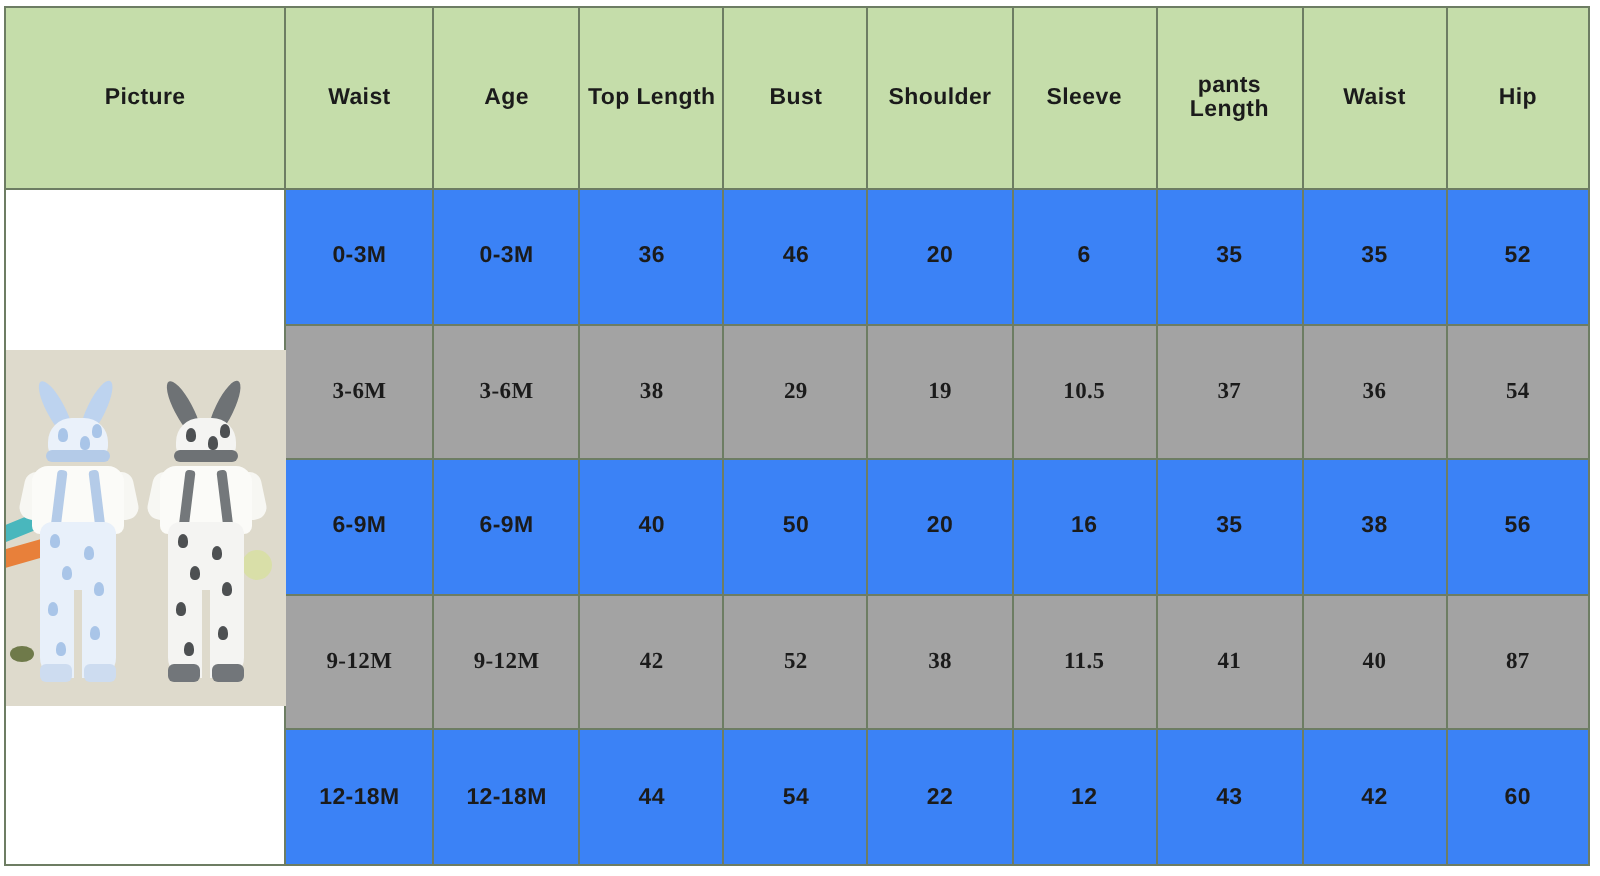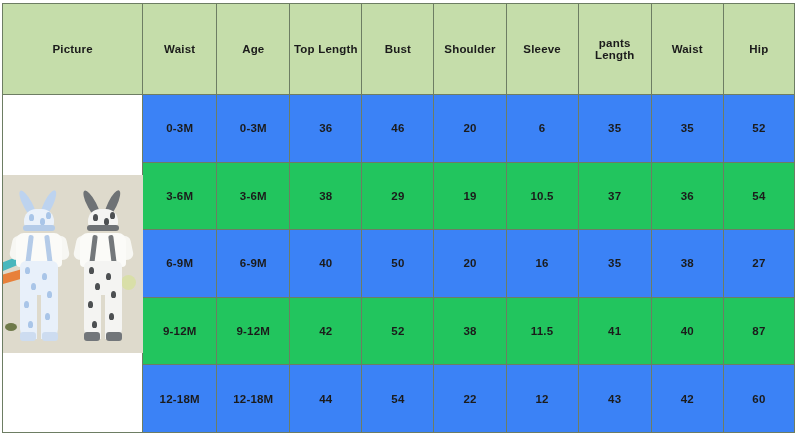--- a/index.html
+++ b/index.html
@@ -40,21 +40,22 @@
     padding: 0;
   }
   table.size-chart thead th {
     background: #c5ddaa;
     height: 90px;
   }
   tr.row-light td {
     background: #3b82f6;
   }
   tr.row-dark td {
-    background: #22c55e;
+    background: #a3a3a3;
+    font-family: Liberation Serif, serif;
   }
   td.picture-cell {
     background: #ffffff !important;
     padding: 0;
     position: relative;
     vertical-align: middle;
   }
   
   col.col-picture { width: 140px; }
   col.col-size    { width: 74px; }
@@ -355,21 +356,21 @@
 
       <tr class="row-light">
         <td>6-9M</td>
         <td>6-9M</td>
         <td>40</td>
         <td>50</td>
         <td>20</td>
         <td>16</td>
         <td>35</td>
         <td>38</td>
-        <td>27</td>
+        <td>56</td>
       </tr>
 
       <tr class="row-dark">
         <td>9-12M</td>
         <td>9-12M</td>
         <td>42</td>
         <td>52</td>
         <td>38</td>
         <td>11.5</td>
         <td>41</td>

